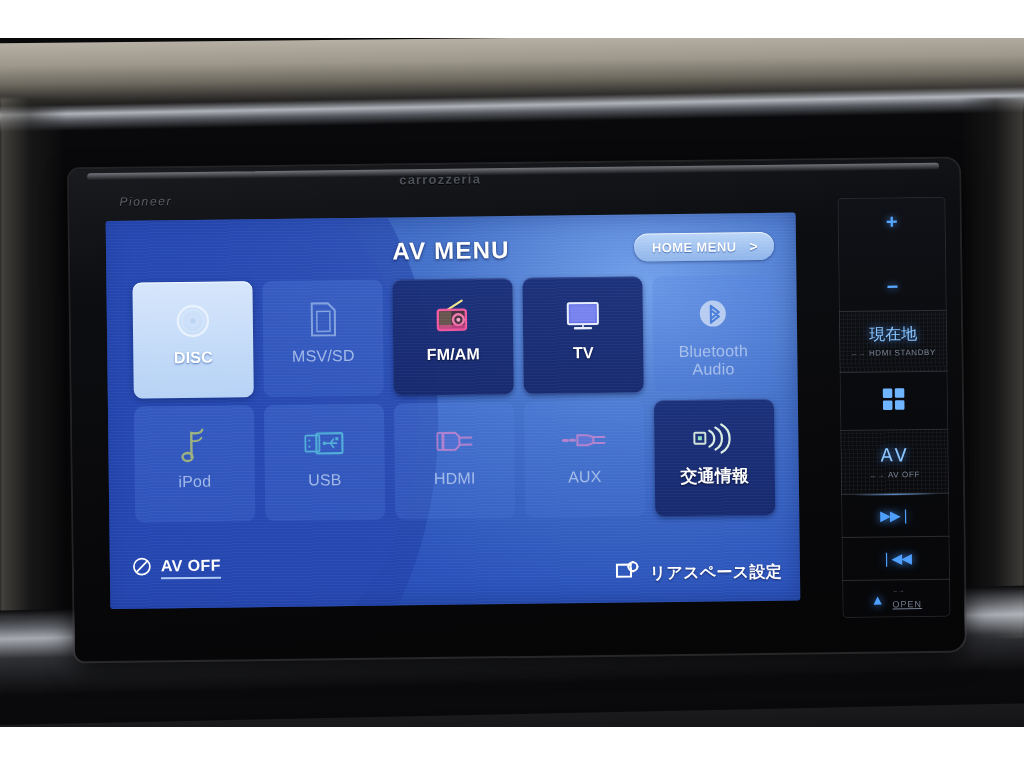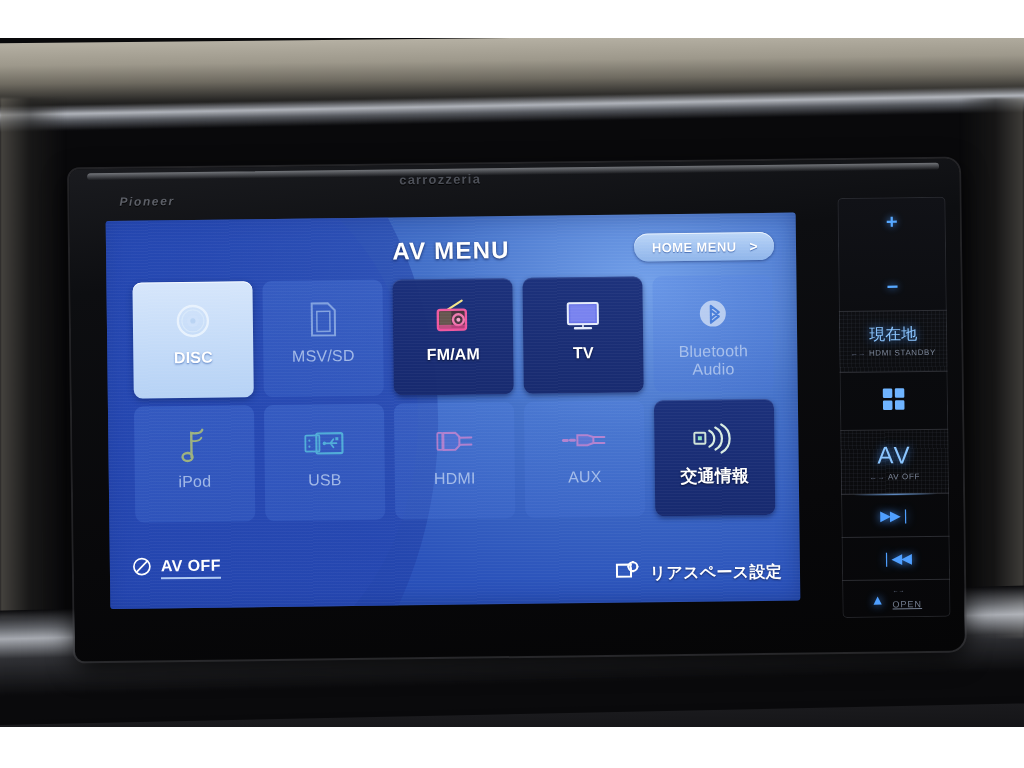--- a/index.html
+++ b/index.html
@@ -73,21 +73,21 @@
   }
   .unit-top-edge {
     position: absolute; left: 18px; top: 4px; width: 852px; height: 7px;
     background: linear-gradient(180deg, rgba(190,194,200,0.55), rgba(40,41,45,0.1));
     border-radius: 4px;
   }
 
   .brand-pioneer {
     position: absolute; left: 50px; top: 26px;
     font-size: 12px; letter-spacing: 1.6px;
-    color: #5d6068; font-style: italic; font-weight: bold;
+    color: #5d6068; font-style: italic; font-weight: normal;
     text-shadow: 0 1px 0 rgba(0,0,0,0.9);
   }
   .brand-carrozzeria {
     position: absolute; left: 330px; top: 7px;
     font-size: 13px; letter-spacing: 1.2px;
     color: #4d5058; font-weight: bold;
     text-shadow: 0 1px 0 rgba(0,0,0,0.9);
   }
 
   
@@ -246,21 +246,21 @@
     position: absolute; inset: 0;
     background: repeating-linear-gradient(0deg, rgba(150,160,190,0.055) 0 1px, transparent 1px 4px),
                 repeating-linear-gradient(90deg, rgba(150,160,190,0.055) 0 1px, transparent 1px 4px);
     pointer-events: none;
   }
   .hw-main {
     font-size: 16px; color: #8cc6ff; font-weight: normal;
     text-shadow: 0 0 8px rgba(70,150,255,0.9);
     position: relative; z-index: 2;
   }
-  .hw-main.lat { font-size: 24px; letter-spacing: 2px; }
+  .hw-main.lat { font-size: 20px; letter-spacing: 2px; font-family: Liberation Mono, monospace; }
   .hw-sub {
     font-size: 8px; color: #7a8496; letter-spacing: 0.6px;
     margin-top: 3px; position: relative; z-index: 2;
     display: flex; align-items: center; gap: 3px;
   }
   .hw-sub .arrows { font-size: 7px; color: #6d7casual; color:#6d7790; }
   .hw-glyph {
     font-size: 14px; color: #4f9fff; letter-spacing: -1px;
     text-shadow: 0 0 8px rgba(70,150,255,0.9);
   }

